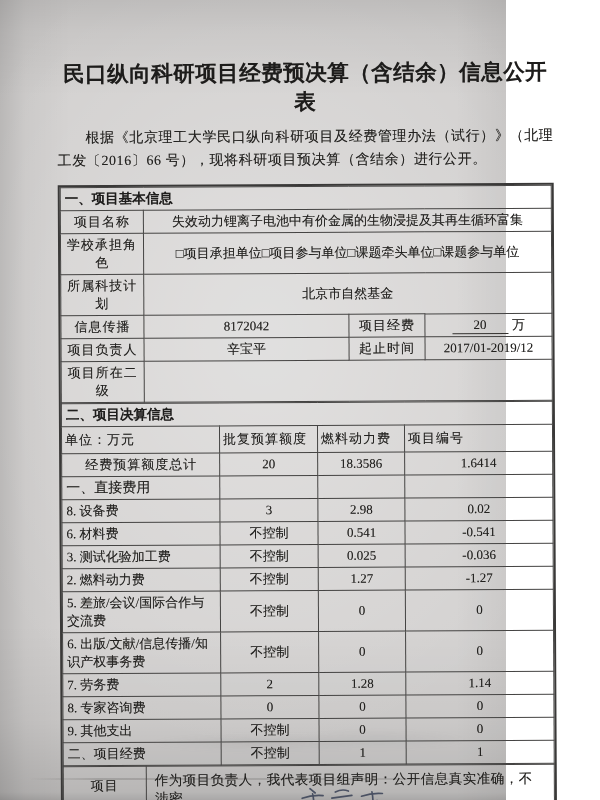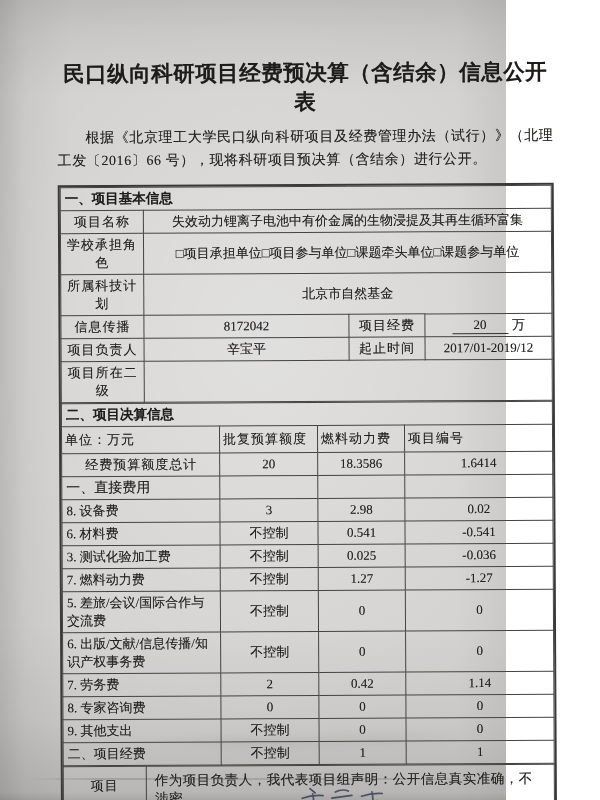--- a/index.html
+++ b/index.html
@@ -190,41 +190,41 @@
           <td class="c">0.541</td>
           <td class="c">-0.541</td>
         </tr>
         <tr>
           <td class="lab">3. 测试化验加工费</td>
           <td class="c">不控制</td>
           <td class="c">0.025</td>
           <td class="c">-0.036</td>
         </tr>
         <tr>
-          <td class="lab">7. 燃料动力费</td>
+          <td class="lab">2. 燃料动力费</td>
           <td class="c">不控制</td>
           <td class="c">1.27</td>
           <td class="c">-1.27</td>
         </tr>
         <tr>
           <td class="lab">5. 差旅/会议/国际合作与交流费</td>
           <td class="c">不控制</td>
           <td class="c">0</td>
           <td class="c">0</td>
         </tr>
         <tr>
           <td class="lab">6. 出版/文献/信息传播/知识产权事务费</td>
           <td class="c">不控制</td>
           <td class="c">0</td>
           <td class="c">0</td>
         </tr>
         <tr>
           <td class="lab">7. 劳务费</td>
           <td class="c">2</td>
-          <td class="c">0.42</td>
+          <td class="c">1.28</td>
           <td class="c">1.14</td>
         </tr>
         <tr>
           <td class="lab">8. 专家咨询费</td>
           <td class="c">0</td>
           <td class="c">0</td>
           <td class="c">0</td>
         </tr>
         <tr>
           <td class="lab">9. 其他支出</td>

